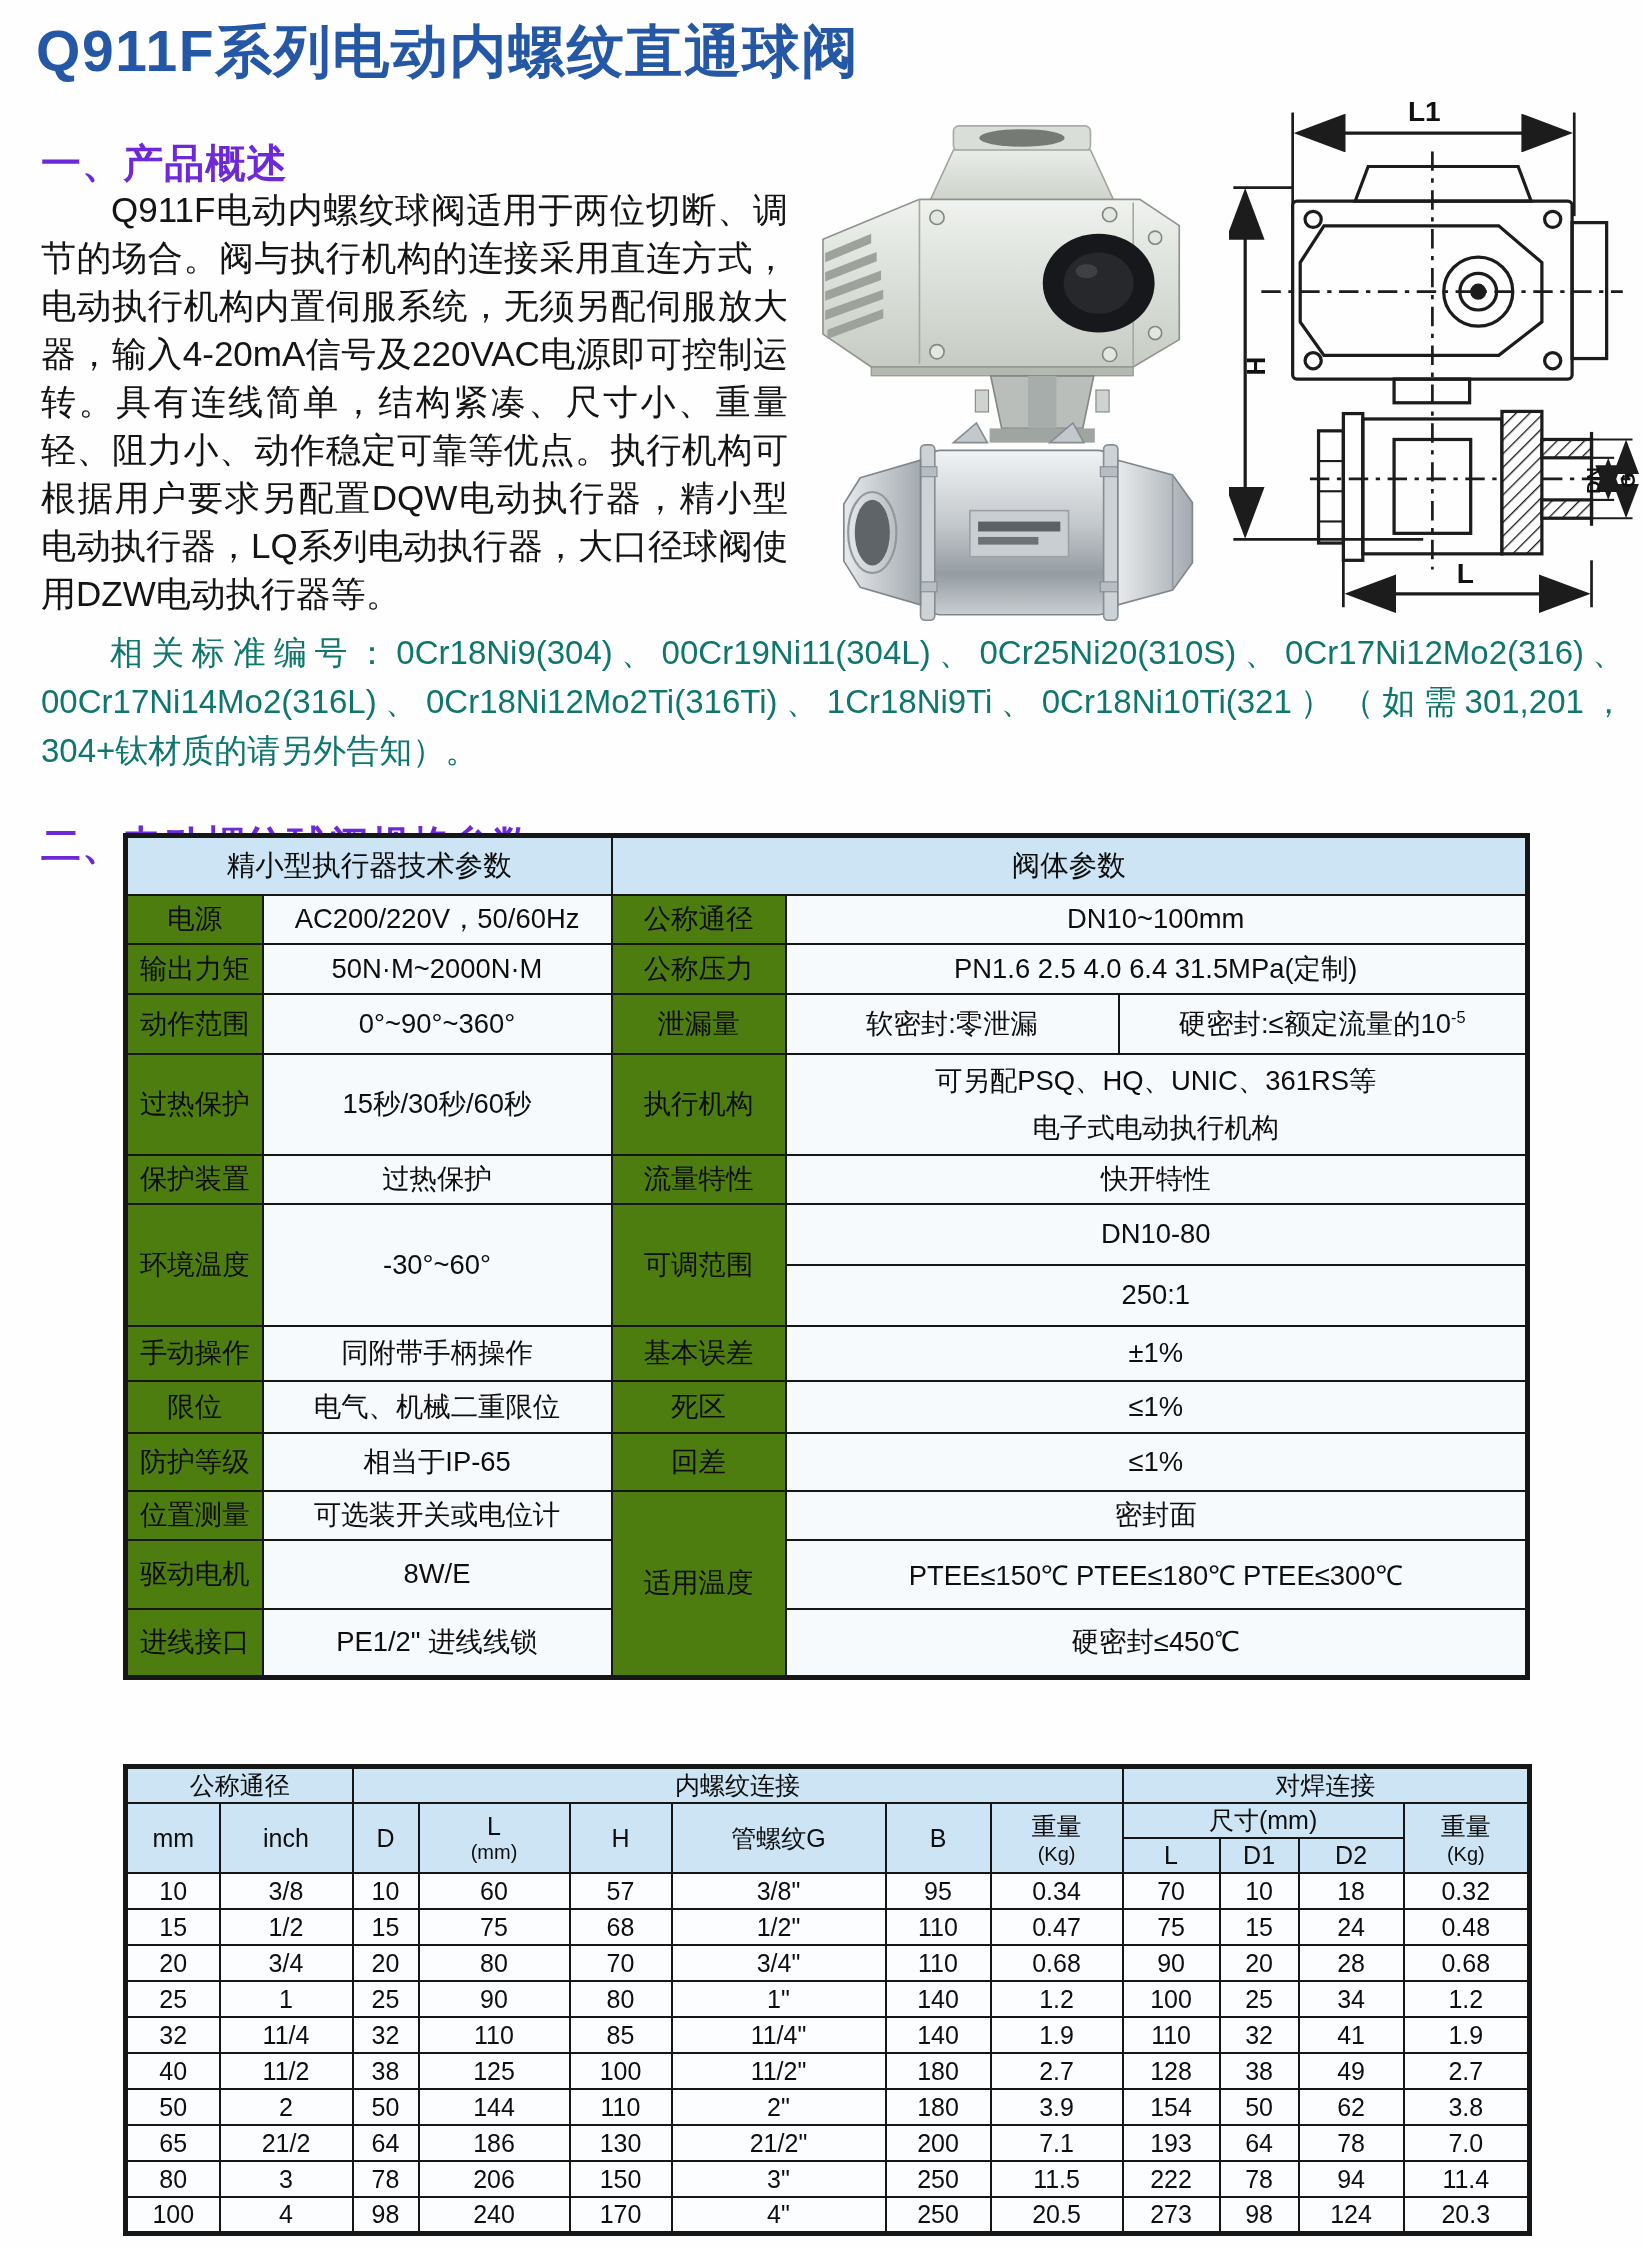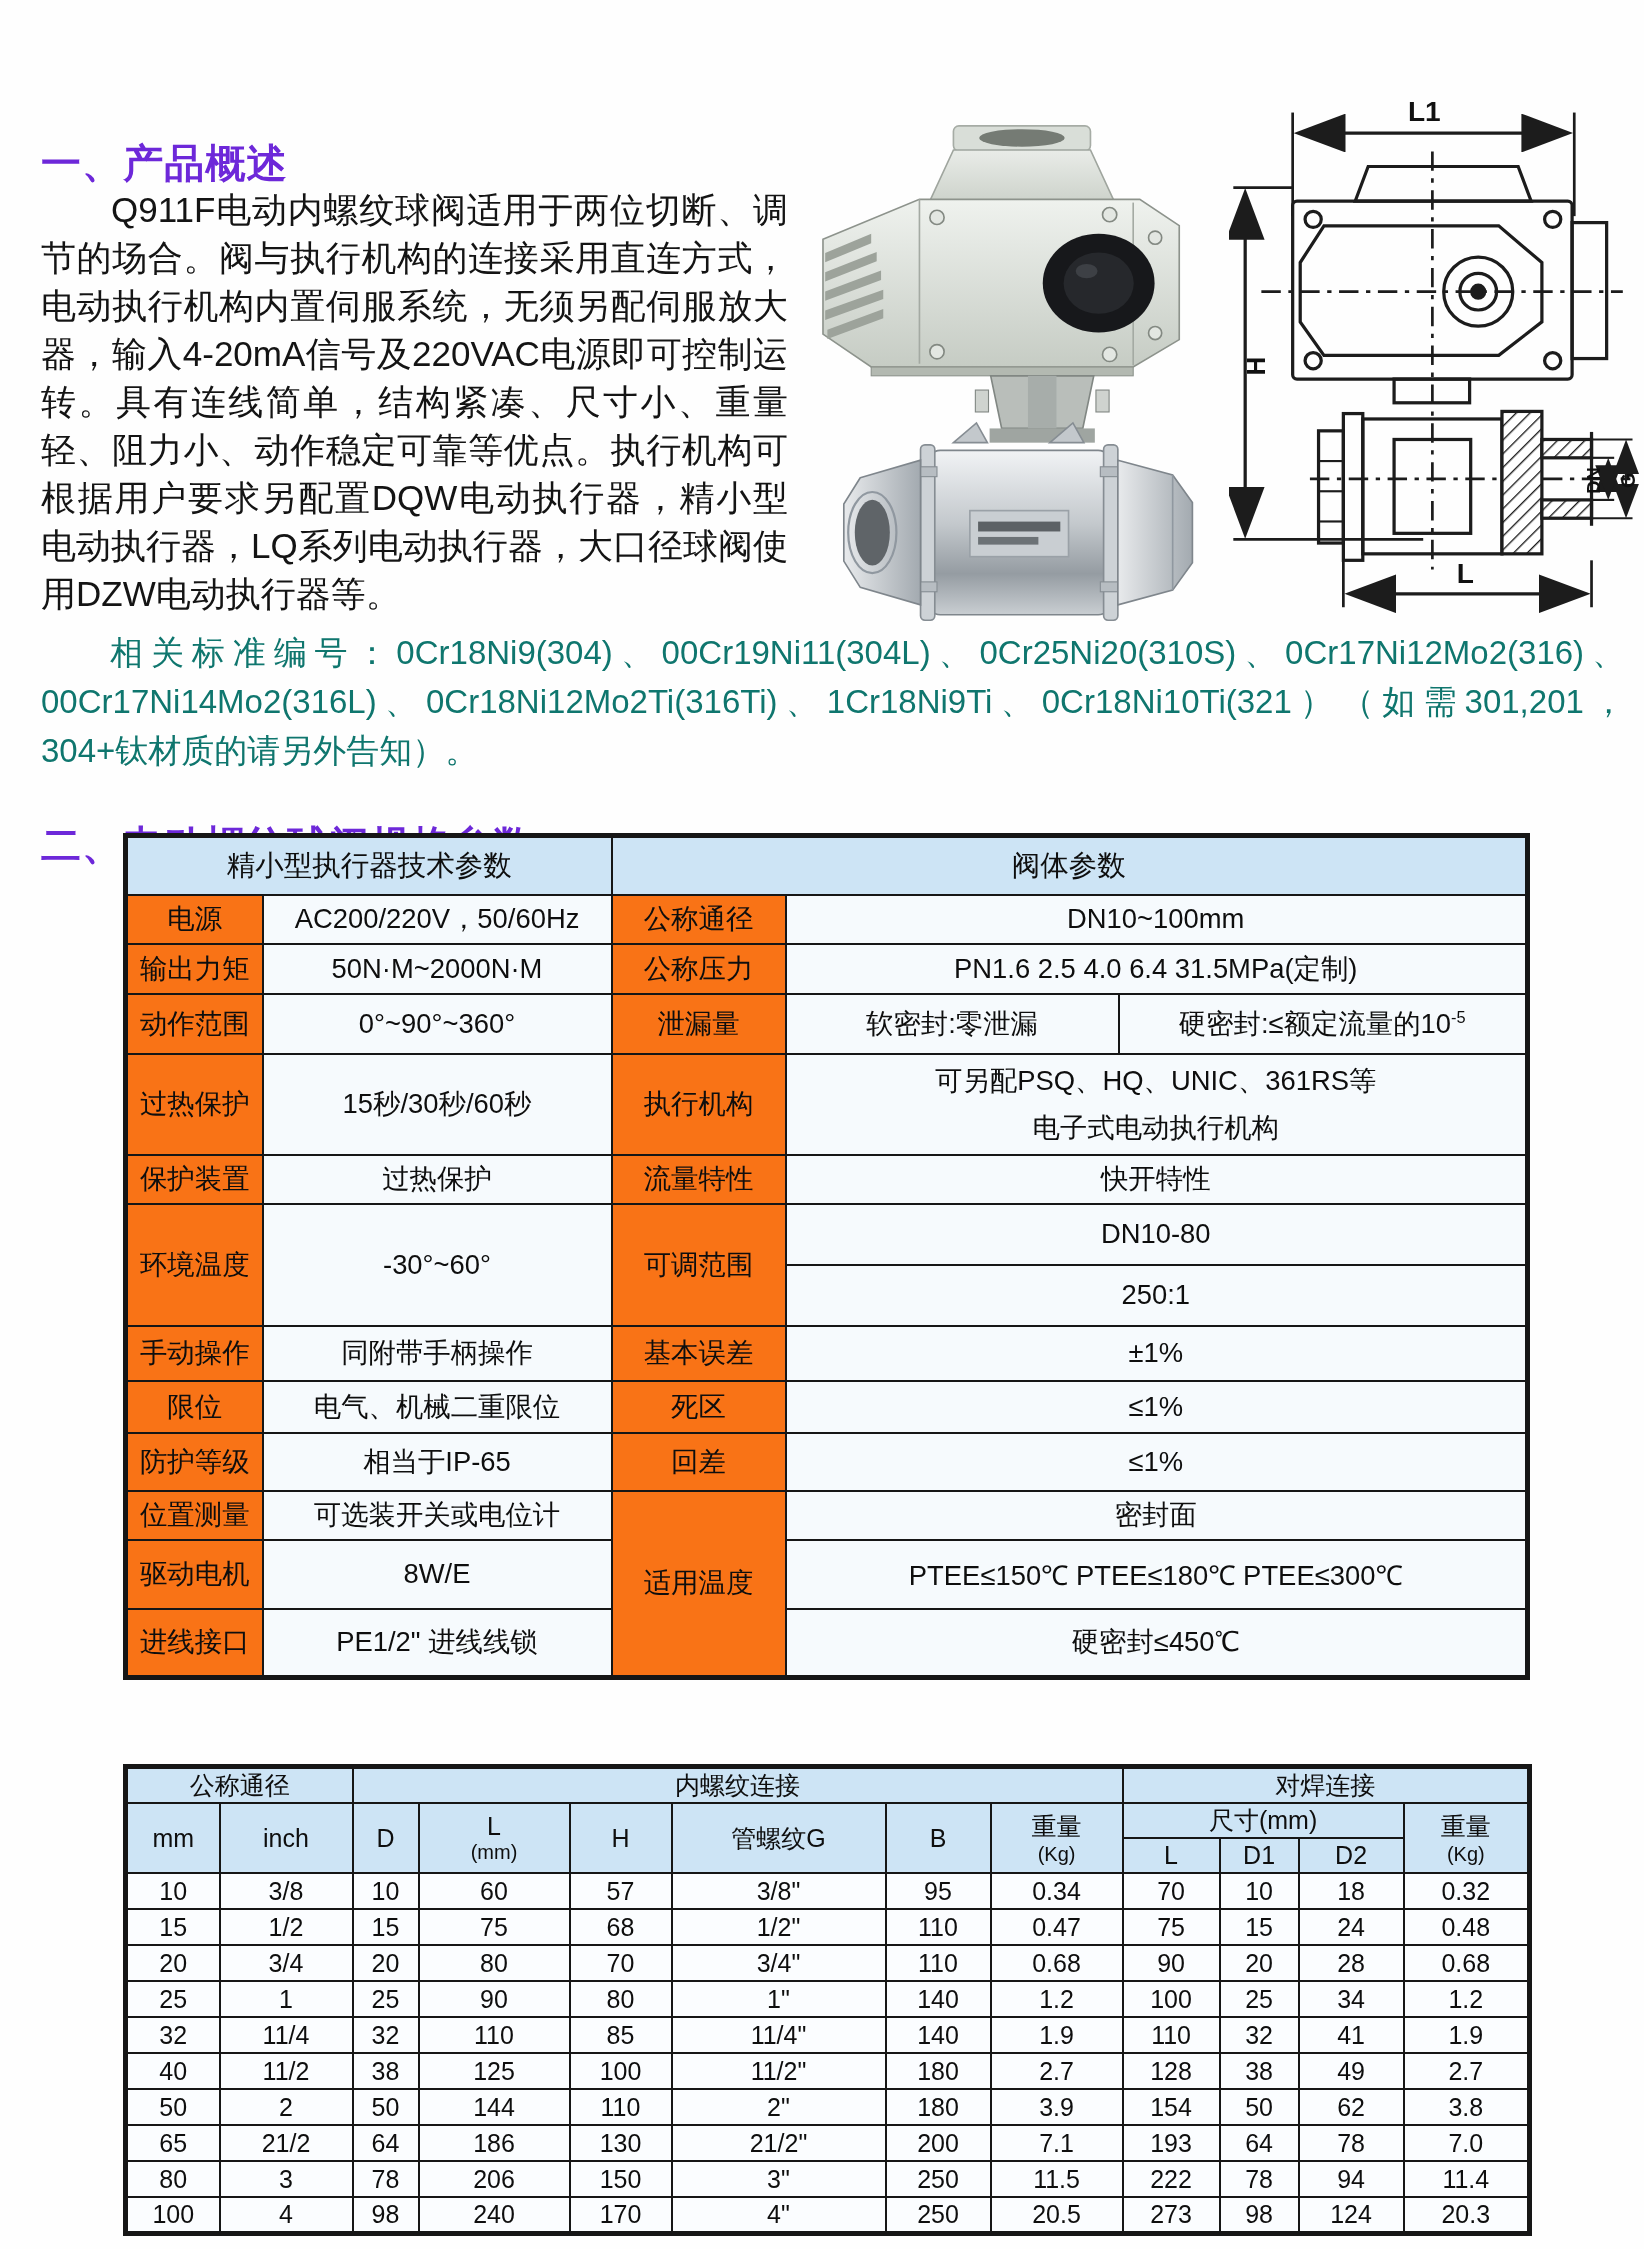--- a/index.html
+++ b/index.html
@@ -18,39 +18,40 @@
 
   .photo-wrap   { position:absolute; left:789px; top:116px; width:433px; height:507px; }
   .drawing-wrap { position:absolute; left:1229px; top:77px; width:410px; height:548px; }
 
   table { border-collapse:collapse; table-layout:fixed; }
 
   .spec { position:absolute; left:123px; top:833px; width:1401px; border:5px solid #161616; }
   .spec td { border:2.7px solid #161616; text-align:center; vertical-align:middle;
     font-size:27.4px; color:#0e0e0e; padding:0 6.6px; overflow:hidden; }
   .spec td.hdr { background:#cde4f5; font-size:28.5px; }
-  .spec td.lbl { background:#f97316; }
+  .spec td.lbl { background:#4d7c0f; }
   .spec td.val { background:#f6fafd; }
   .spec .sup { font-size:16.4px; vertical-align:super; }
   .spec .two-line div { line-height:47px; }
 
   .dim { position:absolute; left:123px; top:1764px; width:1401px; border:5px solid #161616; }
   .dim th, .dim td { border:2.7px solid #161616; text-align:center; vertical-align:middle;
     font-size:25px; font-weight:normal; color:#0e0e0e; overflow:hidden; }
   .dim thead th { background:#cde4f5; }
   .dim tbody td { background:#fbfdff; }
   .dim thead .unit { font-size:20px; }
 
   svg text { font-family:"Liberation Sans", sans-serif; }
 </style>
 </head>
 <body>
 
 <div id="page">
 
+  <div class="page-title">Q911F系列电动内螺纹直通球阀</div>
 
   <div class="sec-heading" style="left:41px; top:136px;">一、产品概述</div>
   <div class="overview-text">Q911F电动内螺纹球阀适用于两位切断、调节的场合。阀与执行机构的连接采用直连方式，电动执行机构内置伺服系统，无须另配伺服放大器，输入4-20mA信号及220VAC电源即可控制运转。具有连线简单，结构紧凑、尺寸小、重量轻、阻力小、动作稳定可靠等优点。执行机构可根据用户要求另配置DQW电动执行器，精小型电动执行器，LQ系列电动执行器，大口径球阀使用DZW电动执行器等。</div>
   <div class="standards-text">相关标准编号：0Cr18Ni9(304)、00Cr19Ni11(304L)、0Cr25Ni20(310S)、0Cr17Ni12Mo2(316)、00Cr17Ni14Mo2(316L)、0Cr18Ni12Mo2Ti(316Ti)、1Cr18Ni9Ti、0Cr18Ni10Ti(321）（如需301,201，304+钛材质的请另外告知）。</div>
 
   <div class="photo-wrap">
     <svg width="433" height="507" viewBox="0 0 790 925">
       <defs>
         <linearGradient id="gAct" x1="0" y1="0" x2="0" y2="1">
           <stop offset="0" stop-color="#eff2ee"></stop>

